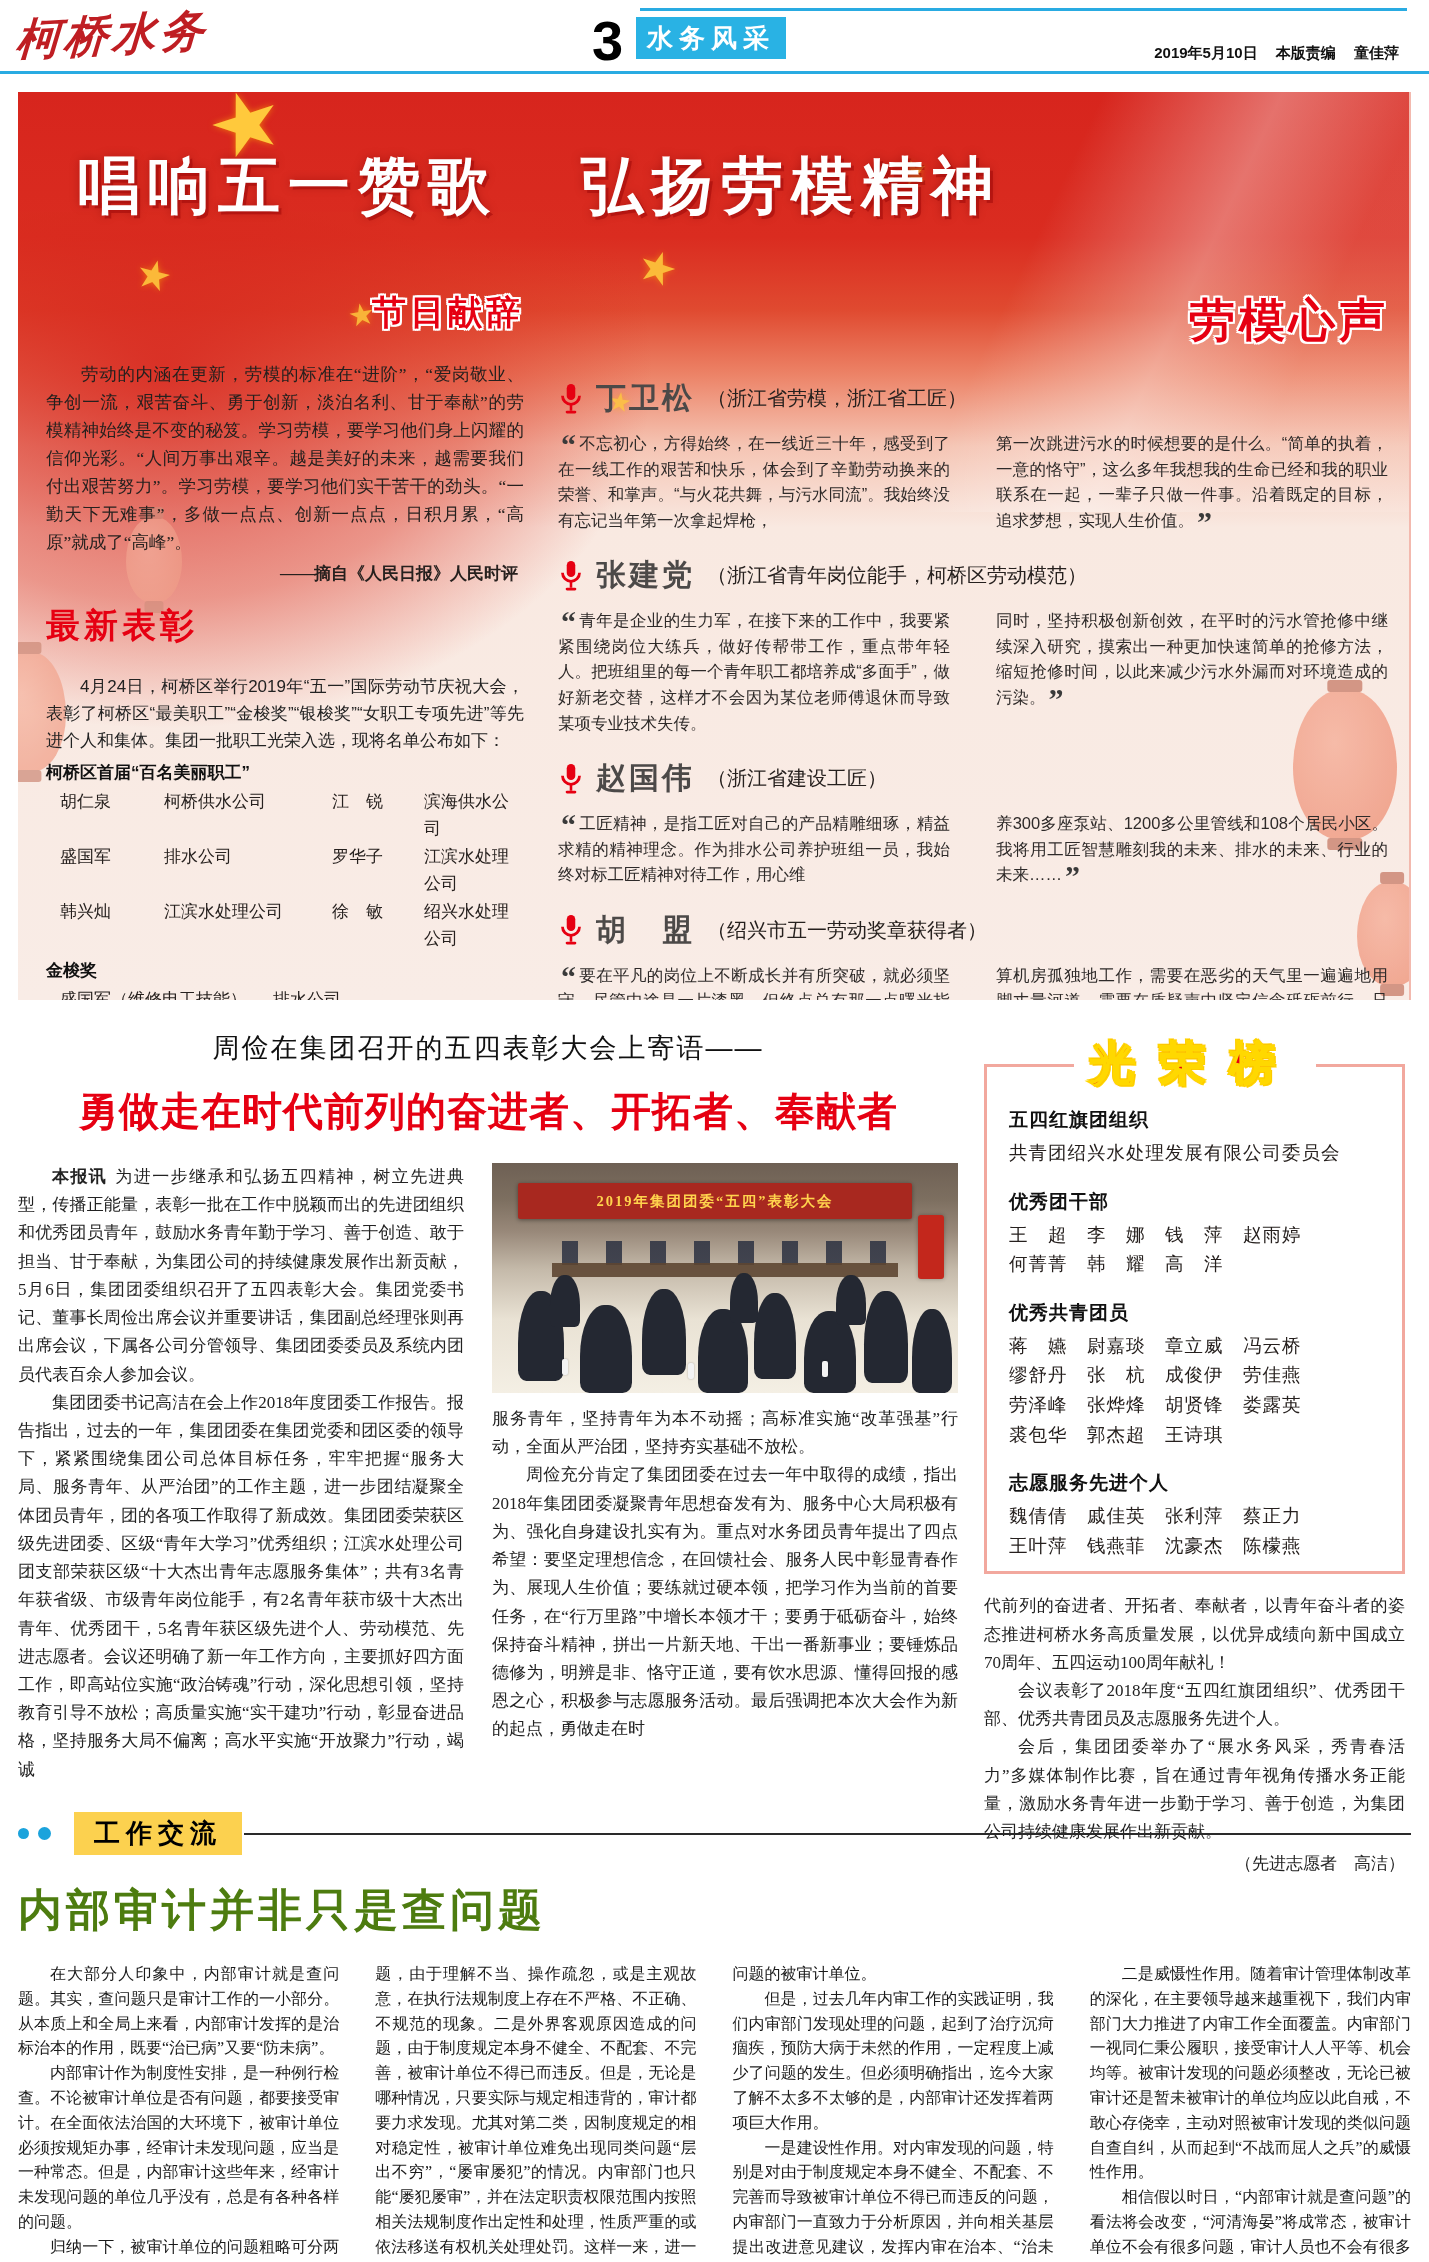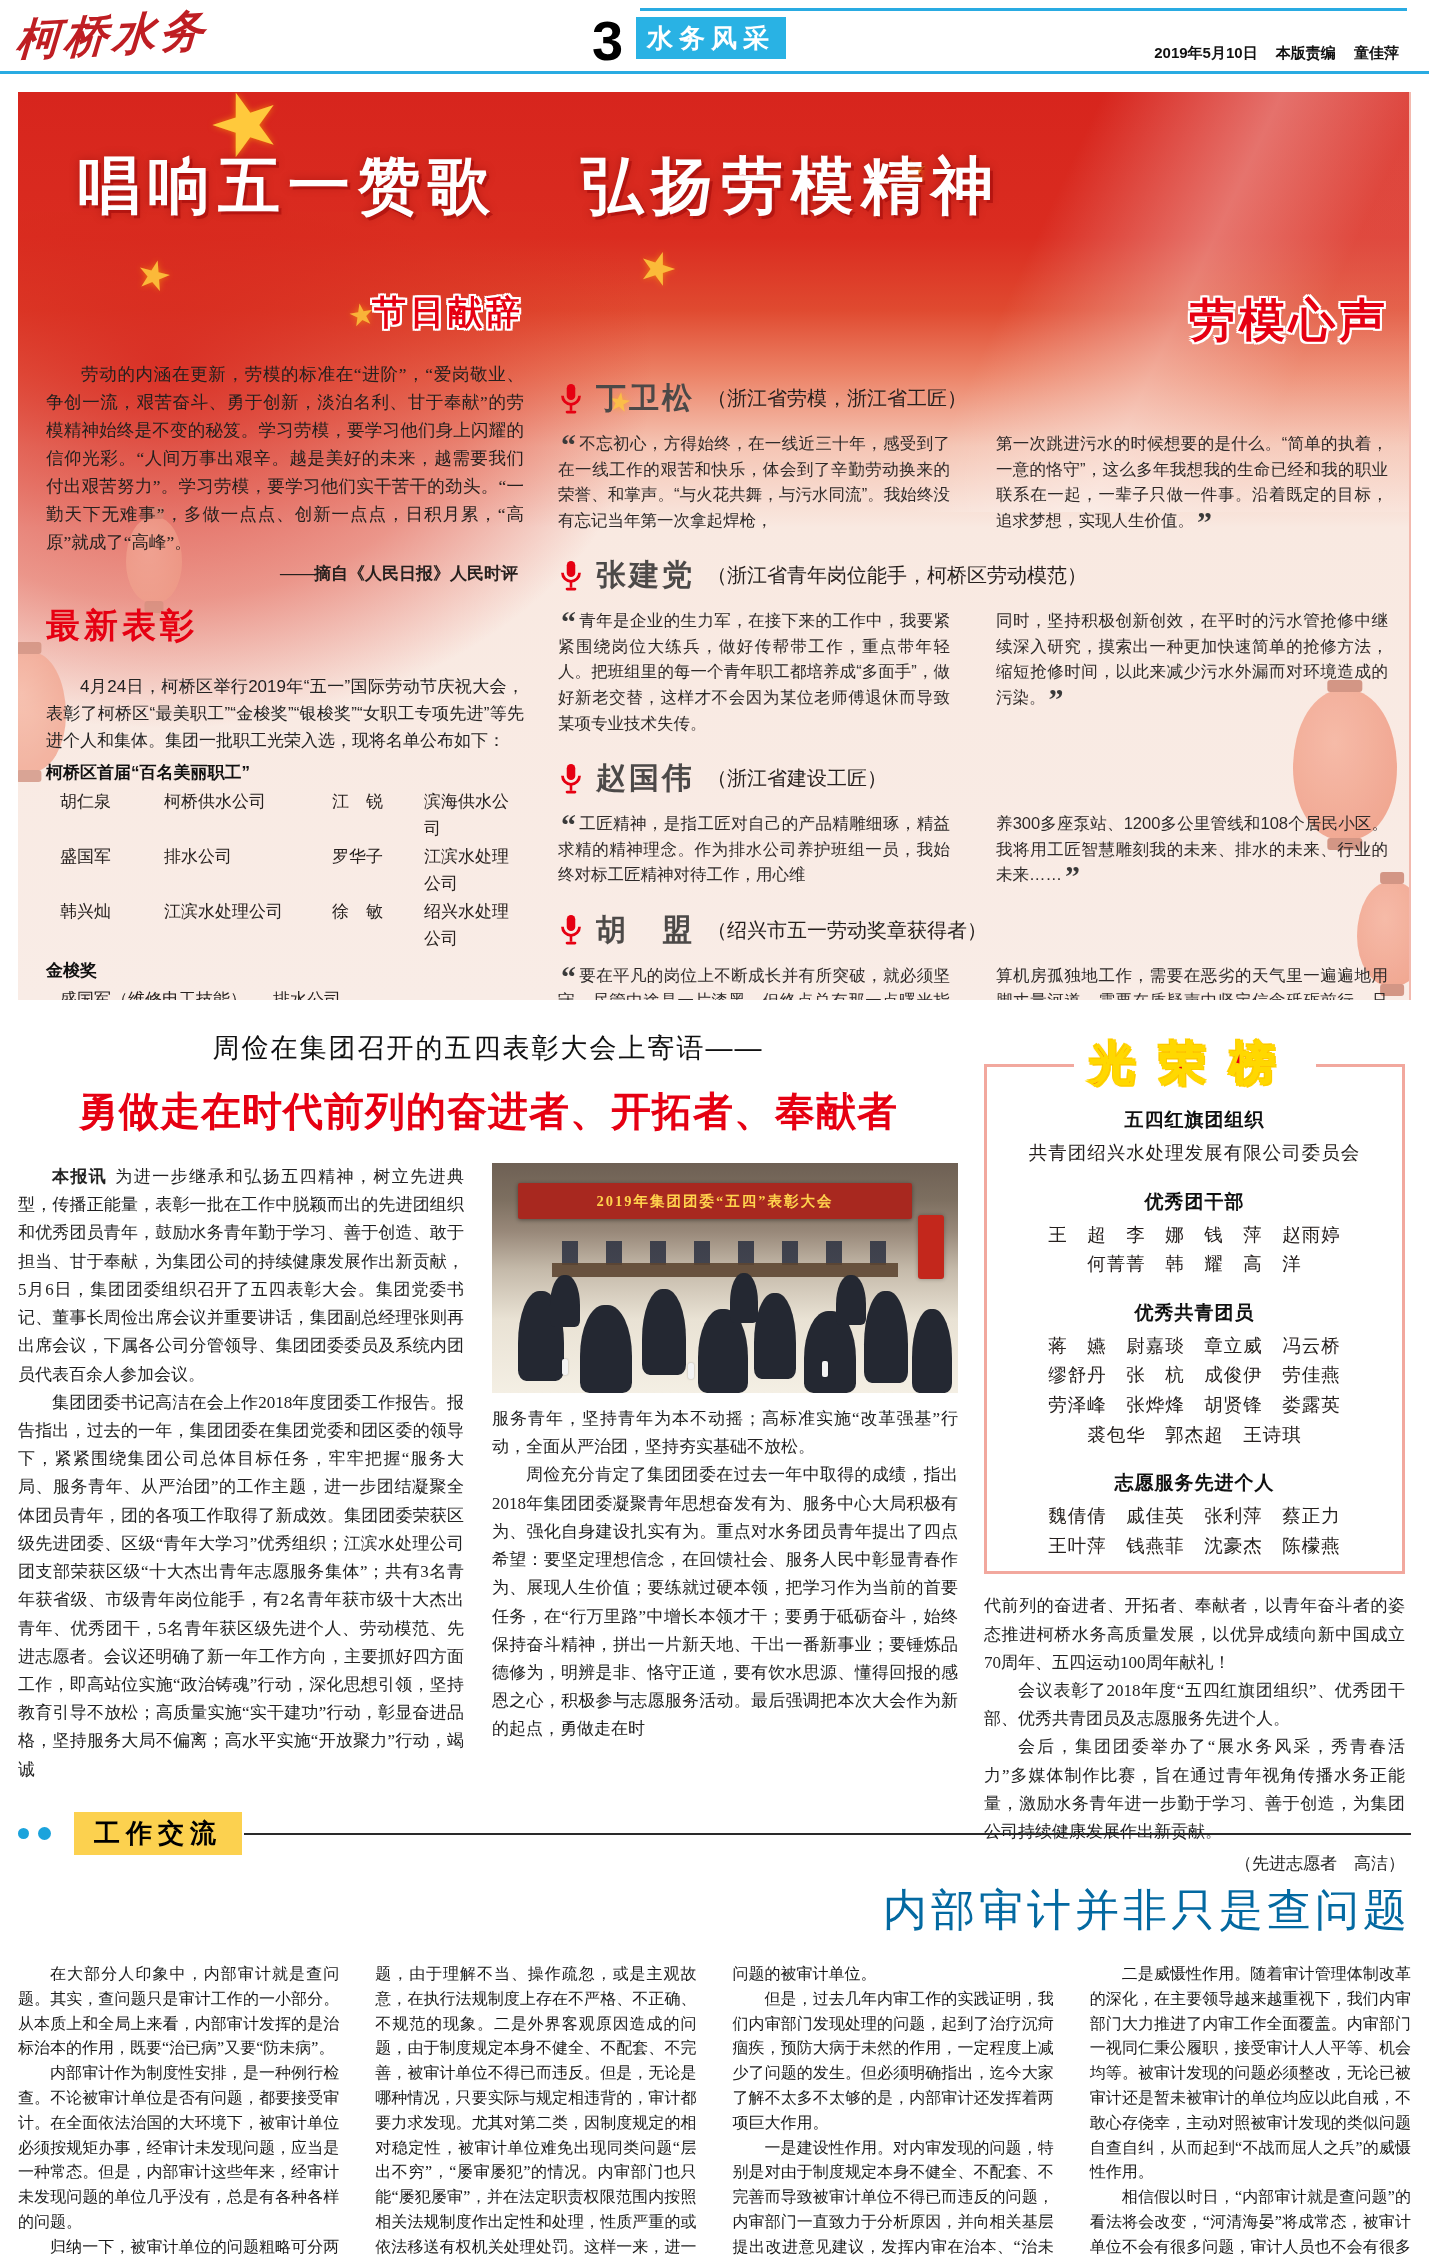--- a/index.html
+++ b/index.html
@@ -109,39 +109,39 @@
     box-shadow:0 1px 4px rgba(0,0,0,.4); }
   .photo-flag { position:absolute; right:14px; top:52px; width:26px; height:64px; background:#c3271c;
     border-radius:3px; box-shadow:0 0 4px rgba(0,0,0,.3); }
   .fig { position:absolute; background:#242832; border-radius:46% 46% 18% 18%/58% 58% 12% 12%; }
   .far-row { position:absolute; left:70px; right:70px; top:78px; height:24px;
     background:repeating-linear-gradient(90deg,#2b3040 0 16px, transparent 16px 44px); opacity:.85; }
   .table-strip { position:absolute; left:60px; right:60px; top:100px; height:14px; background:#5d4632; opacity:.9; }
   .bottle { position:absolute; width:6px; height:16px; background:#f3f3f3; border-radius:2px; box-shadow:0 0 2px rgba(0,0,0,.3); }
   
   .mid-right { width:421px; flex:0 0 auto; }
-  .honor-box { position:relative; border:3px solid #f2a89e; margin-top:52px; padding:28px 22px 10px; background:transparent;text-align:center; }
+  .honor-box { position:relative; border:3px solid #f2a89e; margin-top:52px; padding:28px 22px 10px; background:transparent; }
   .honor-title { position:absolute; top:-34px; left:50%; transform:translateX(-50%); background:#fff;
     padding:0 16px; font-size:46px; font-weight:900; color:#e60012; letter-spacing:24px; white-space:nowrap;
     -webkit-text-stroke:2px #ffd800;
     text-shadow:0 0 2px #e60012, 2px 2px 0 #ffd800, -2px -2px 0 #ffd800; }
   .honor-sec h4 { font-size:19px; font-weight:bold; color:#111; margin:12px 0 6px; letter-spacing:1px; }
   .honor-sec p { font-family:"Liberation Serif", serif; font-size:18.5px; line-height:1.6; color:#26201e; letter-spacing:1px; }
   .honor-gap { height:8px; }
   .mid-right .mcol { width:100%; margin-top:18px; }
   .byline { text-align:right; font-family:"Liberation Serif", serif; text-indent:0 !important; margin-top:4px; }
   
   .bottom { position:absolute; left:18px; right:18px; top:1812px; }
   .tag-row { display:flex; align-items:center; }
   .dot { width:11px; height:11px; border-radius:50%; background:#1ba3dc; margin-right:9px; }
   .dot.d2 { width:13px; height:13px; }
   .tag-box { background:#fcd14f; color:#000; font-size:26px; font-weight:900; letter-spacing:6px;
     padding:4px 20px; margin-left:14px; }
   .tag-line { flex:1; height:2px; background:#2a2a2a; margin-left:2px; }
-  .audit-headline { text-align:right; font-size:44px; font-weight:400; color:#0369a1; letter-spacing:4px; margin:26px 0 22px; }
+  .audit-headline { text-align:left; font-size:44px; font-weight:700; color:#4d7c0f; letter-spacing:4px; margin:26px 0 22px; }
   .audit-cols { display:flex; gap:36px; }
   .acol { flex:1; font-family:"Liberation Serif", serif; font-size:16px; line-height:1.55; color:#1a1a1a; text-align:justify; }
   .acol p { text-indent:2em; margin-bottom:0; }
   .acol p.cont { text-indent:0; }
 </style>
 </head>
 <body>
 
 <div id="page">
 

